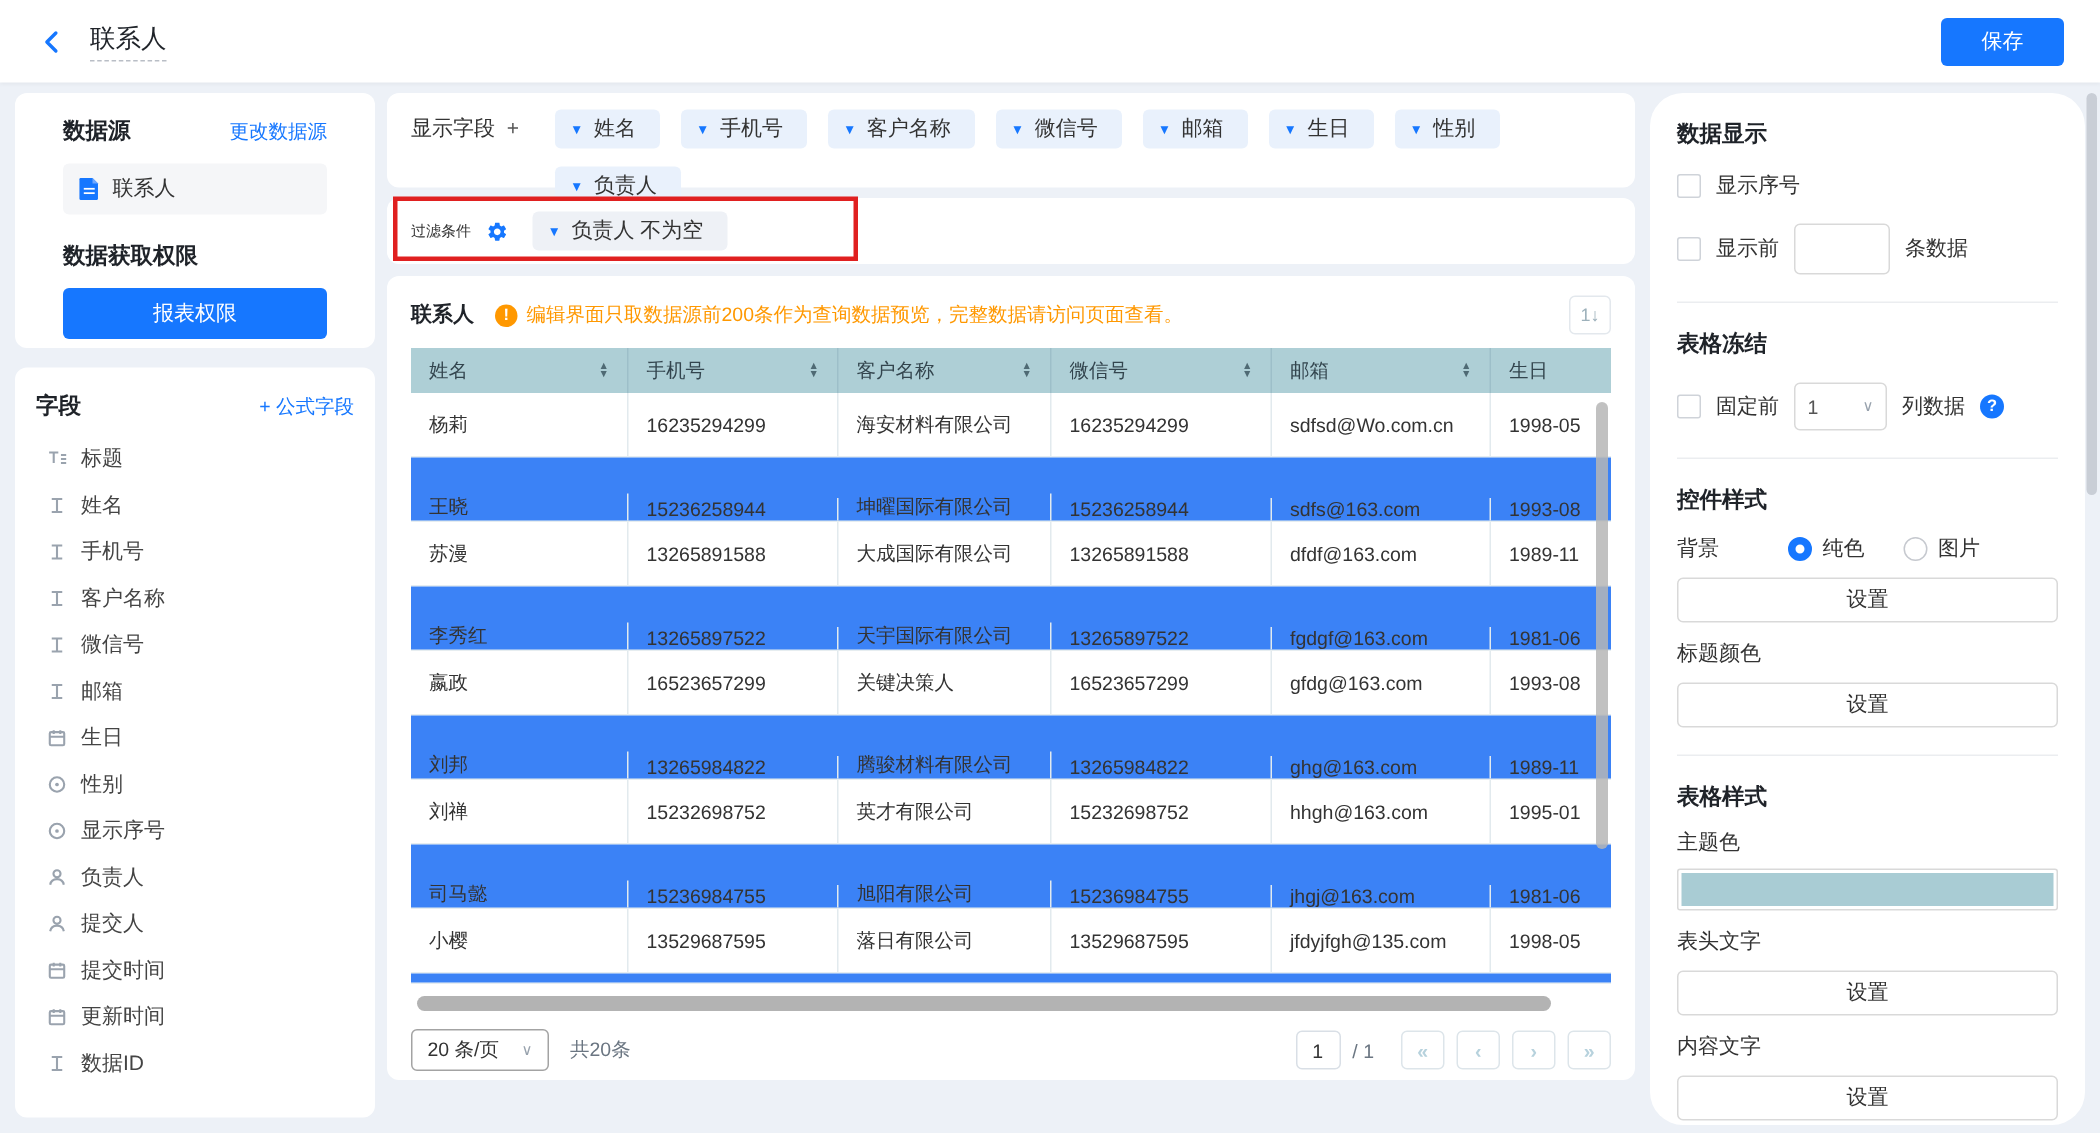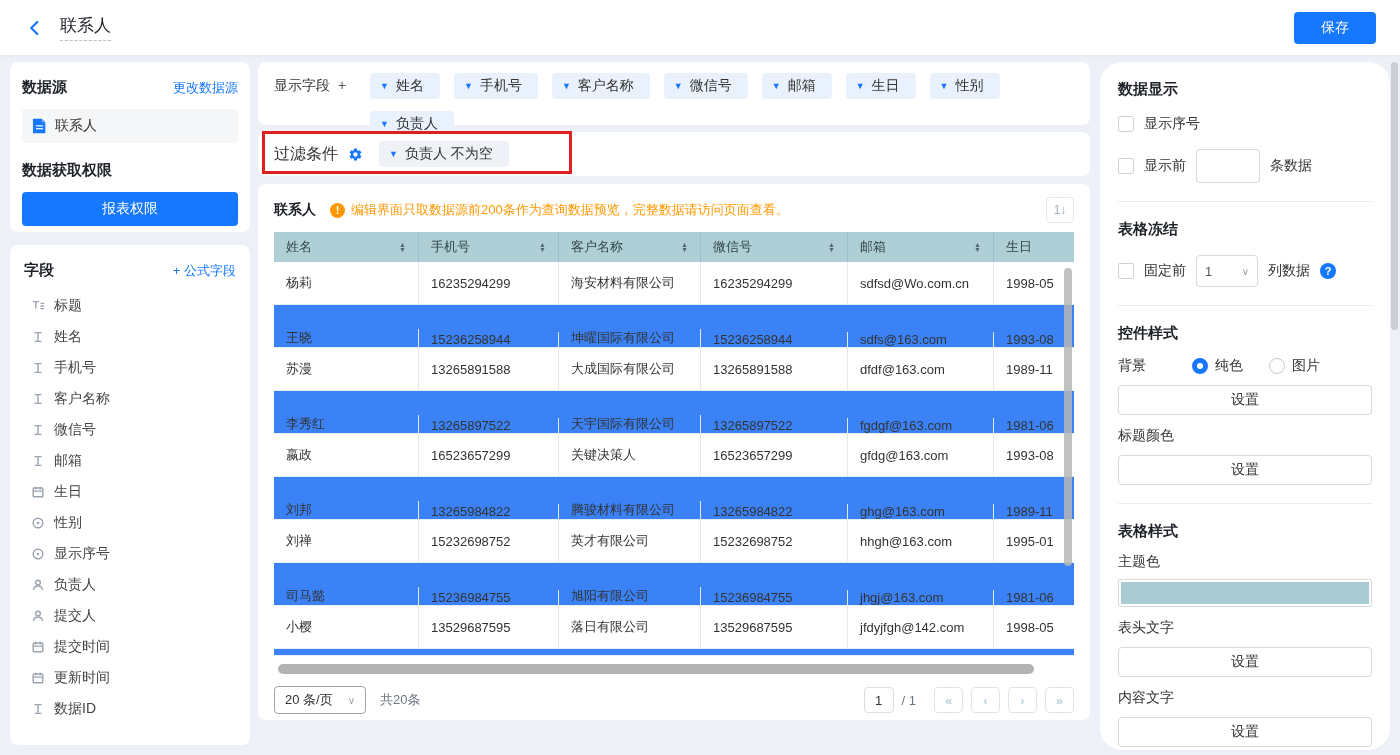--- a/index.html
+++ b/index.html
@@ -15,21 +15,21 @@
             display:flex; align-items:center; padding:0 24px; box-shadow:0 1px 3px rgba(0,0,0,.05); z-index:5;}
   .back { width:22px; height:22px; display:flex; align-items:center; justify-content:center; cursor:pointer; margin-right:14px;}
   .page-title { font-size:17px; color:#1f2329; padding-bottom:3px; border-bottom:1px dashed #b9bec6;}
   .save-btn { margin-left:auto; background:var(--accent); color:#fff; border:none; border-radius:4px;
               width:82px; height:32px; font-size:14px; cursor:pointer;}
   
   .panel { position:absolute; background:#fff; border-radius:8px; }
   .hd { font-weight:bold; font-size:15px; color:#1f2329; }
   .link { color:var(--accent); font-size:13px; cursor:pointer; text-decoration:none; }
   
-  #p-datasource { left:10px; top:62px; width:240px; height:170px; padding:16px 12px; }
+  #p-datasource { left:10px; top:62px; width:240px; height:170px; padding:16px 32px; }
   .row-between { display:flex; align-items:center; justify-content:space-between; }
   .src-item { margin-top:12px; background:#f5f6f8; border-radius:4px; height:34px; display:flex; align-items:center;
               gap:8px; padding:0 10px; font-size:14px; color:#333; }
   .perm-btn { margin-top:12px; width:100%; height:34px; background:var(--accent); color:#fff; border:none;
               border-radius:4px; font-size:14px; cursor:pointer; }
   #p-fields { left:10px; top:245px; width:240px; height:500px; padding:16px 14px; overflow:hidden; }
   .field-item { display:flex; align-items:center; gap:9px; height:31px; padding-left:6px; font-size:14px;
                 color:#444; cursor:grab; }
   .f-ico { width:15px; height:15px; display:flex; align-items:center; justify-content:center; color:#9aa3ae; flex:0 0 15px;}
   .f-ico svg { width:14px; height:14px; stroke:#9aa3ae; fill:none; stroke-width:1.6; }
@@ -298,21 +298,21 @@
         <span>性别</span>
       </span>
       <span class="chip">
         <span class="tri">▼</span>
         <span>负责人</span>
       </span>
     </div>
 </div>
 
 <div class="panel" id="p-filter">
-  <span style="font-size:16px;color:#333;">过滤条件</span>
+  <span style="font-size:10px;color:#333;">过滤条件</span>
   <span class="gear">
     <svg viewBox="0 0 24 24">
         <path d="M19.14,12.94c0.04-0.3,0.06-0.61,0.06-0.94c0-0.32-0.02-0.64-0.07-0.94l2.03-1.58c0.18-0.14,0.23-0.41,0.12-0.61 l-1.92-3.32c-0.12-0.22-0.37-0.29-0.59-0.22l-2.39,0.96c-0.5-0.38-1.03-0.7-1.62-0.94L14.4,2.81c-0.04-0.24-0.24-0.41-0.48-0.41 h-3.84c-0.24,0-0.43,0.17-0.47,0.41L9.25,5.35C8.66,5.59,8.12,5.92,7.63,6.29L5.24,5.33c-0.22-0.08-0.47,0-0.59,0.22L2.74,8.87 C2.62,9.08,2.66,9.34,2.86,9.48l2.03,1.58C4.84,11.36,4.8,11.69,4.8,12s0.02,0.64,0.07,0.94l-2.03,1.58 c-0.18,0.14-0.23,0.41-0.12,0.61l1.92,3.32c0.12,0.22,0.37,0.29,0.59,0.22l2.39-0.96c0.5,0.38,1.03,0.7,1.62,0.94l0.36,2.54 c0.05,0.24,0.24,0.41,0.48,0.41h3.84c0.24,0,0.44-0.17,0.47-0.41l0.36-2.54c0.59-0.24,1.13-0.56,1.62-0.94l2.39,0.96 c0.22,0.08,0.47,0,0.59-0.22l1.92-3.32c0.12-0.22,0.07-0.47-0.12-0.61L19.14,12.94z M12,15.6c-1.98,0-3.6-1.62-3.6-3.6 s1.62-3.6,3.6-3.6s3.6,1.62,3.6,3.6S13.98,15.6,12,15.6z"></path>
       </svg>
   </span>
   <span class="filter-chip">
     <span class="tri">▼</span>
     <span>负责人 不为空</span>
   </span>
 </div>
@@ -429,21 +429,21 @@
           <div class="t-cell" style="width: 142px;">旭阳有限公司</div>
           <div class="t-cell" style="width: 147px;">15236984755</div>
           <div class="t-cell" style="width: 146px;">jhgj@163.com</div>
           <div class="t-cell" style="width: 120px;">1981-06</div>
         </div>
         <div class="t-row">
           <div class="t-cell" style="width: 145px;">小樱</div>
           <div class="t-cell" style="width: 140px;">13529687595</div>
           <div class="t-cell" style="width: 142px;">落日有限公司</div>
           <div class="t-cell" style="width: 147px;">13529687595</div>
-          <div class="t-cell" style="width: 146px;">jfdyjfgh@142.com</div>
+          <div class="t-cell" style="width: 146px;">jfdyjfgh@135.com</div>
           <div class="t-cell" style="width: 120px;">1998-05</div>
         </div>
         <div class="t-row alt">
           <div class="t-cell" style="width: 145px;"></div>
           <div class="t-cell" style="width: 140px;"></div>
           <div class="t-cell" style="width: 142px;"></div>
           <div class="t-cell" style="width: 147px;"></div>
           <div class="t-cell" style="width: 146px;"></div>
           <div class="t-cell" style="width: 120px;"></div>
         </div>

